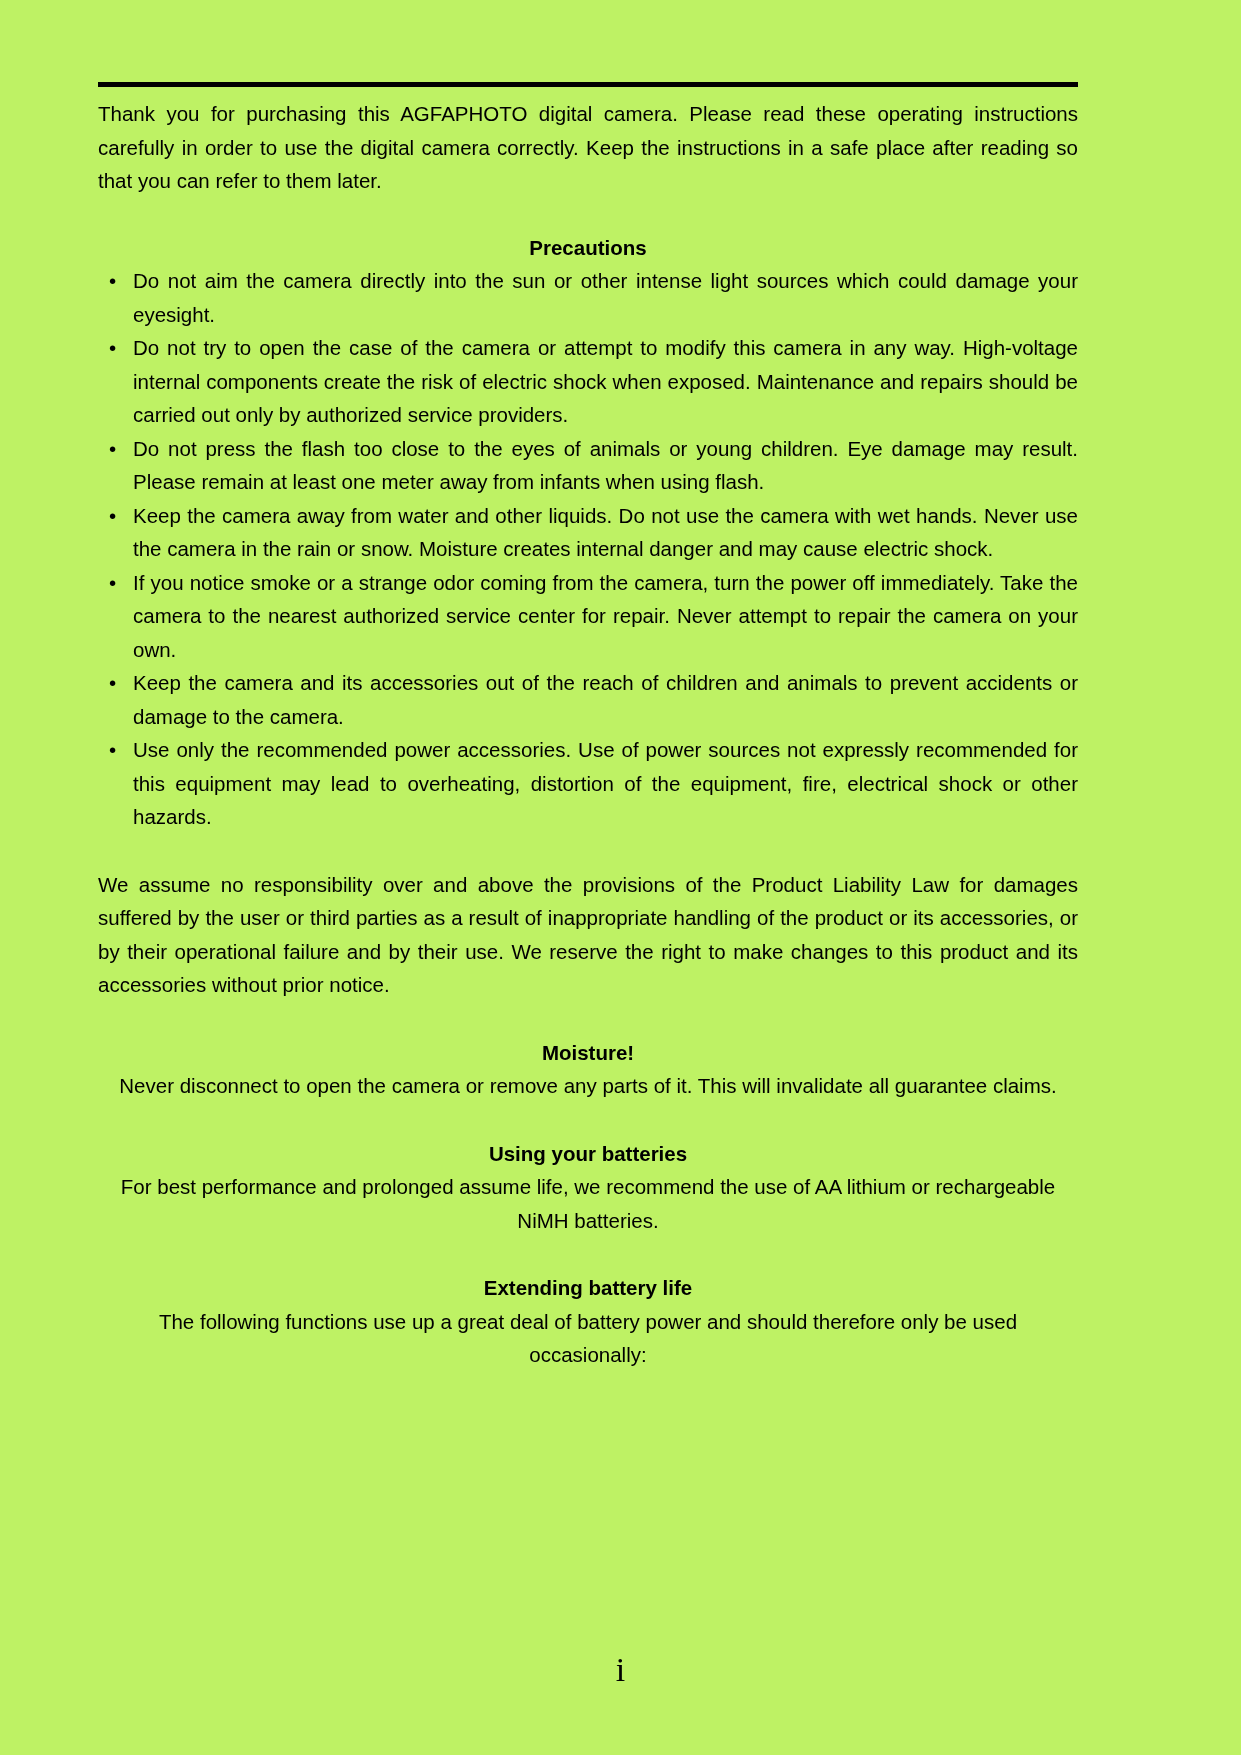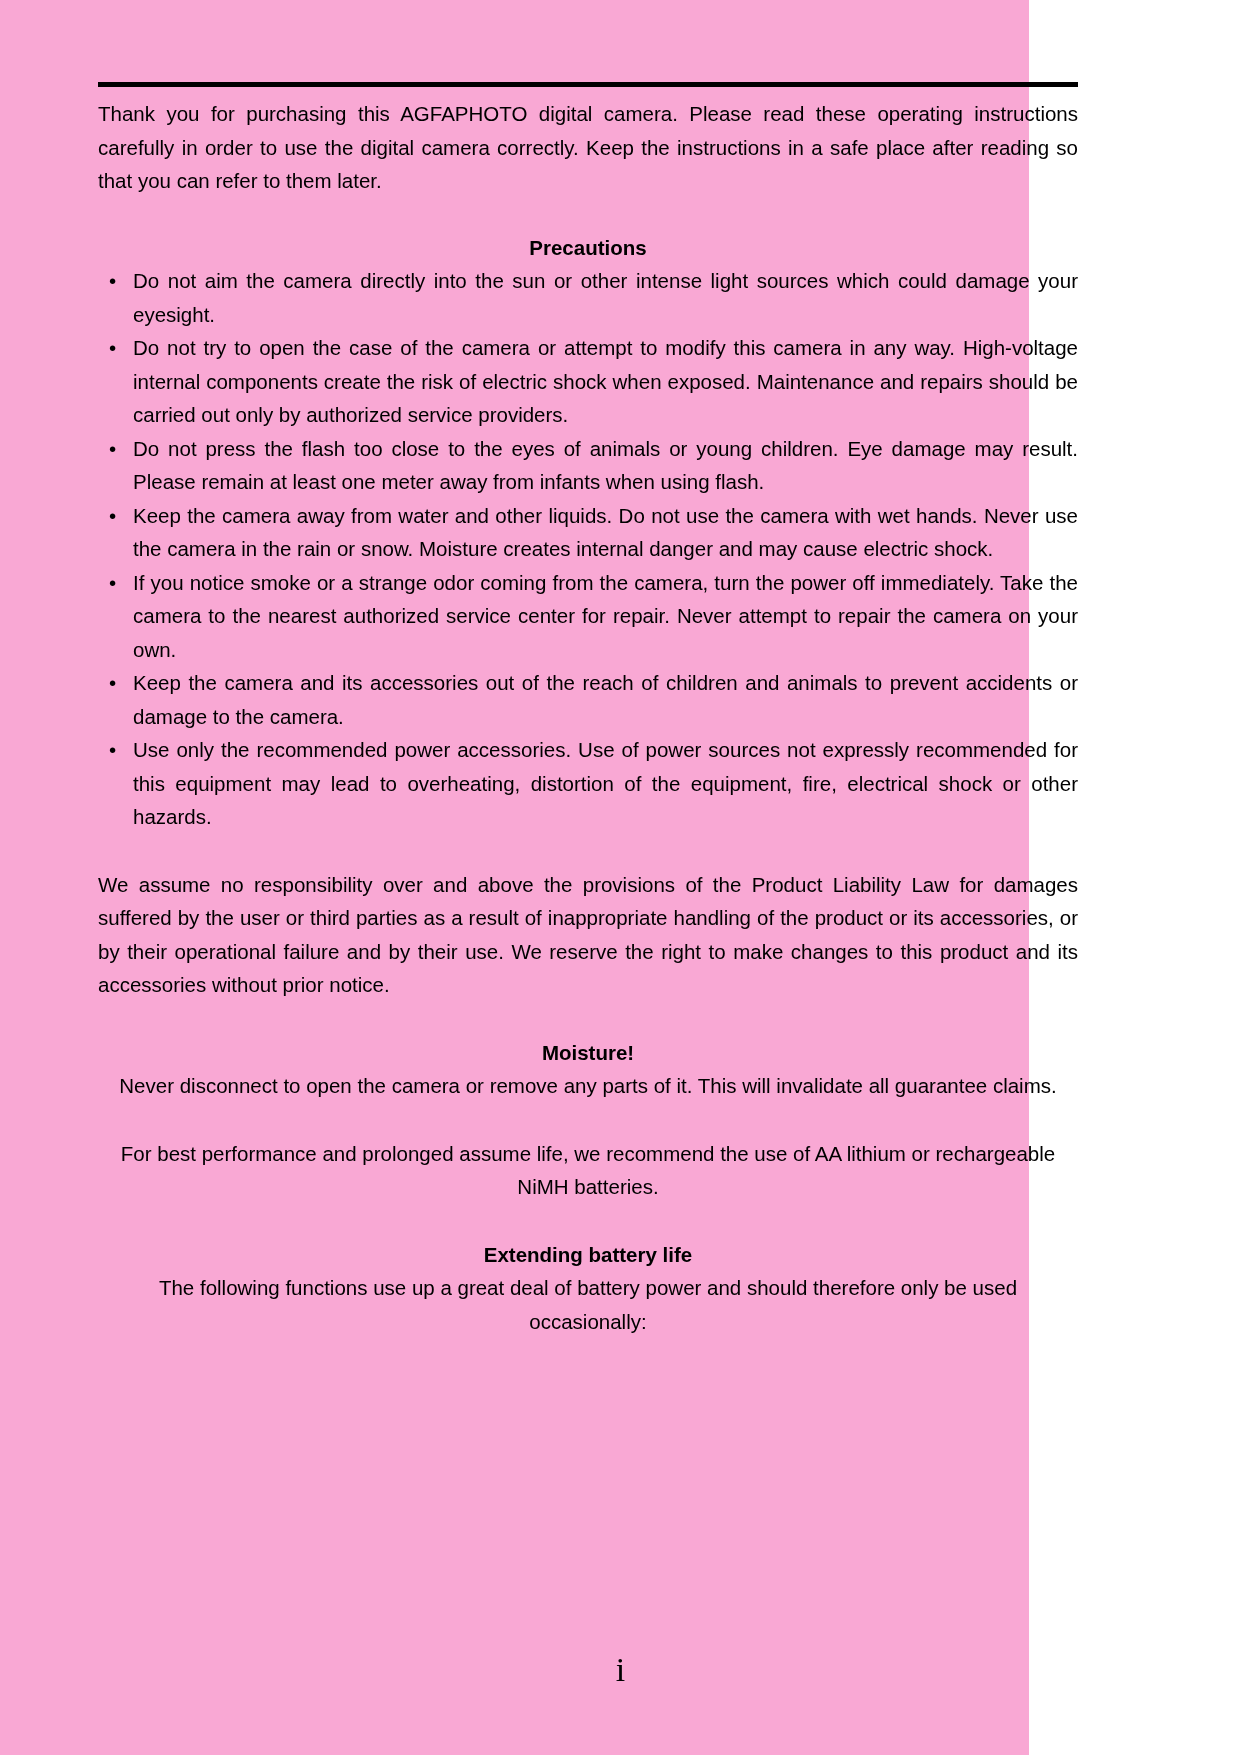--- a/index.html
+++ b/index.html
@@ -12,23 +12,23 @@
     height: 1755px;
     font-family: "Liberation Sans", sans-serif;
     color: #000000;
     position: relative;
     overflow: hidden;
   }
   .page {
     position: absolute;
     left: 0;
     top: 0;
-    width: 1029px;
+    width: 1241px;
     height: 1755px;
-    background: #f9a8d4;
+    background: #bef264;
   }
   .content {
     position: absolute;
     left: 98px;
     top: 82px;
     width: 980px;
   }
   .top-rule {
     width: 980px;
     height: 5px;
@@ -118,20 +118,21 @@
 
     <p class="para">We assume no responsibility over and above the provisions of the Product Liability Law for damages suffered by the user or third parties as a result of inappropriate handling of the product or its accessories, or by their operational failure and by their use. We reserve the right to make changes to this product and its accessories without prior notice.</p>
 
     <div class="gap-md"></div>
 
     <h2 class="section-head">Moisture!</h2>
     <p class="para left">Never disconnect to open the camera or remove any parts of it. This will invalidate all guarantee claims.</p>
 
     <div class="gap-md"></div>
 
+    <h2 class="section-head">Using your batteries</h2>
     <p class="para left">For best performance and prolonged assume life, we recommend the use of AA lithium or rechargeable NiMH batteries.</p>
 
     <div class="gap-md"></div>
 
     <h2 class="section-head">Extending battery life</h2>
     <p class="para left">The following functions use up a great deal of battery power and should therefore only be used occasionally:</p>
 
   </div>
 
   <div class="page-number">i</div>

